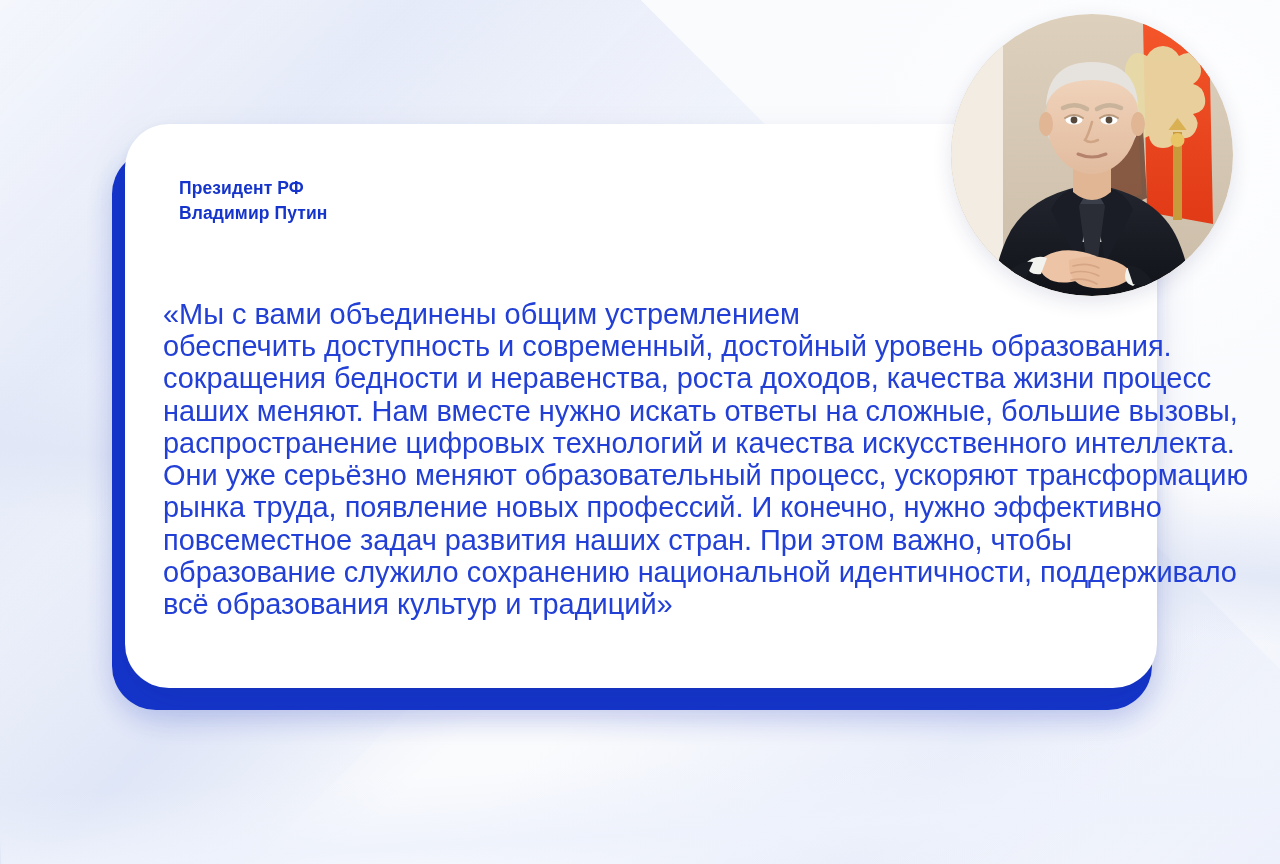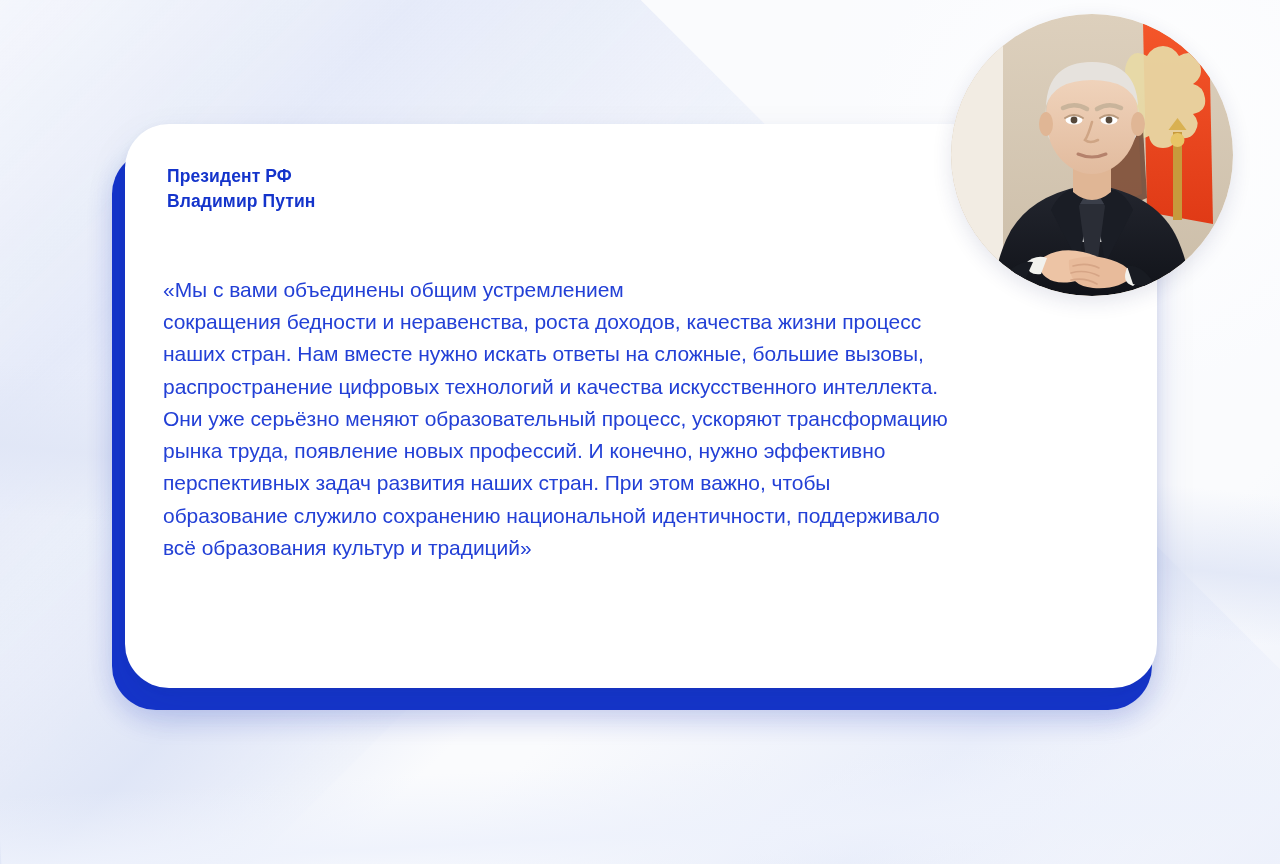--- a/index.html
+++ b/index.html
@@ -136,34 +136,34 @@
     bottom: 26px;
   }
 
   
   .speaker {
     font-weight: 700;
     font-size: 17.5px;
     line-height: 1.42;
     color: #1434cb;
     letter-spacing: 0.1px;
-    margin: 4px;
+    margin: 16px;
     padding-top: 2px;
   }
 
   .speaker-line {
     display: block;
     white-space: nowrap;
   }
 
   
   .quote {
     margin: 0;
     padding-top: 56px;
-    font-size: 21px;
+    font-size: 29px;
     line-height: 32.3px;
     color: #2340d6;
     letter-spacing: -0.05px;
     font-weight: 400;
   }
 
   .quote-line {
     display: block;
     white-space: nowrap;
   }
@@ -207,26 +207,27 @@
   <div class="white-card">
     <div class="card-inner">
 
       <div class="speaker">
         <span class="speaker-line">Президент РФ</span>
         <span class="speaker-line">Владимир Путин</span>
       </div>
 
       <blockquote class="quote">
         <span class="quote-line">«Мы с вами объединены общим устремлением</span>
+        <span class="quote-line">обеспечить доступность и современный, достойный уровень образования.</span>
         <span class="quote-line">сокращения бедности и неравенства, роста доходов, качества жизни процесс</span>
-        <span class="quote-line">наших стран. Нам вместе нужно искать ответы на сложные, большие вызовы,</span>
+        <span class="quote-line">наших меняют. Нам вместе нужно искать ответы на сложные, большие вызовы,</span>
         <span class="quote-line">распространение цифровых технологий и качества искусственного интеллекта.</span>
         <span class="quote-line">Они уже серьёзно меняют образовательный процесс, ускоряют трансформацию</span>
         <span class="quote-line">рынка труда, появление новых профессий. И конечно, нужно эффективно</span>
-        <span class="quote-line">перспективных задач развития наших стран. При этом важно, чтобы</span>
+        <span class="quote-line">повсеместное задач развития наших стран. При этом важно, чтобы</span>
         <span class="quote-line">образование служило сохранению национальной идентичности, поддерживало</span>
         <span class="quote-line">всё образования культур и традиций»</span>
       </blockquote>
 
     </div>
   </div>
 
   <div class="portrait">
     <svg viewBox="0 0 282 282" xmlns="http://www.w3.org/2000/svg" aria-hidden="true">
       <defs>

